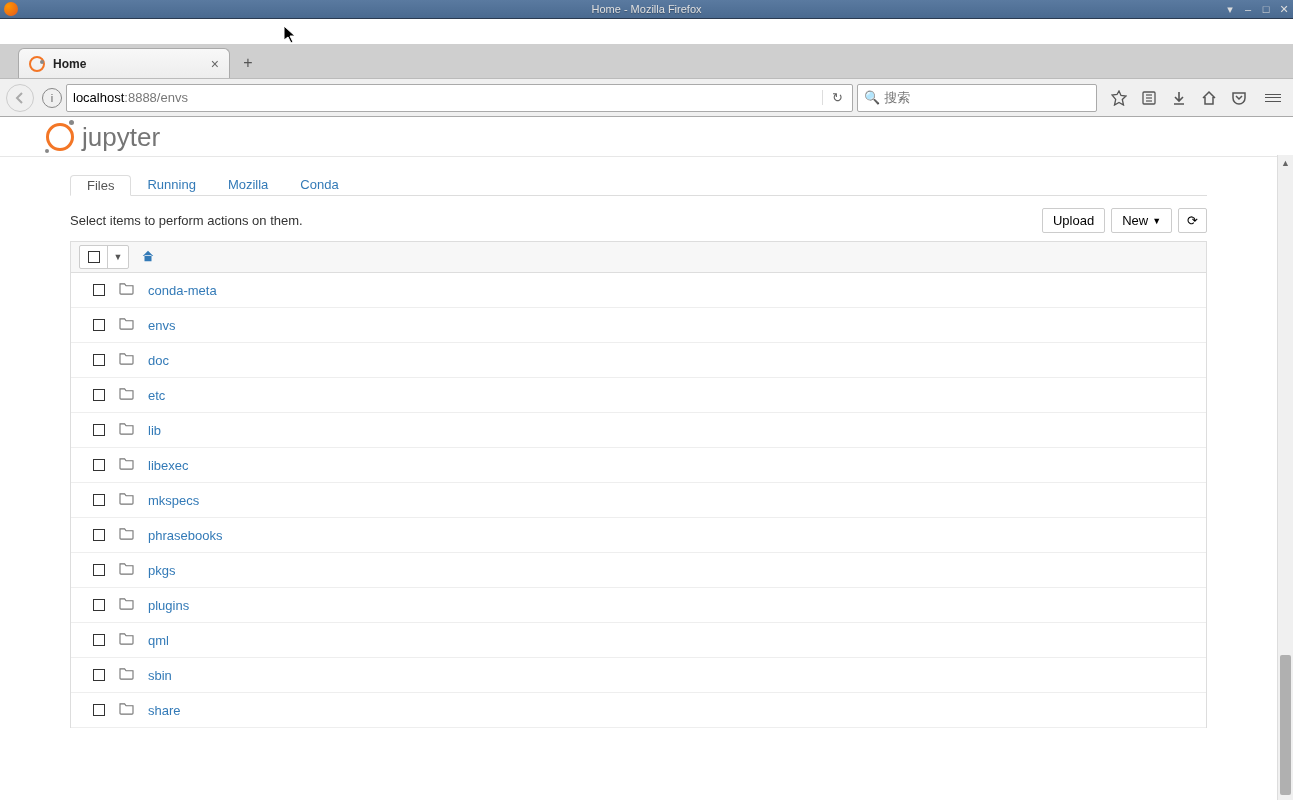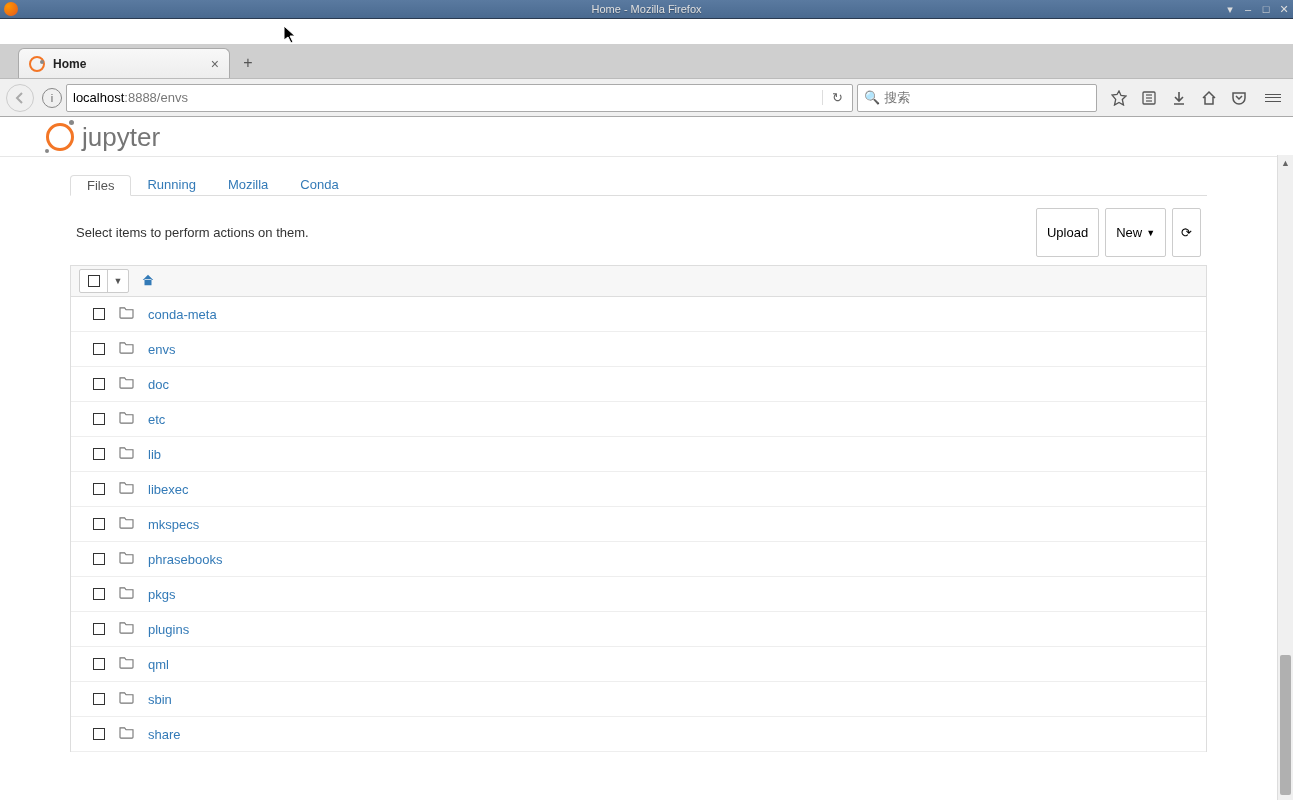--- a/index.html
+++ b/index.html
@@ -54,24 +54,24 @@
     .logo-icon::before { content: ""; position: absolute; width: 5px; height: 5px; background: #888; border-radius: 50%; top: -6px; right: -3px; }
     .logo-icon::after { content: ""; position: absolute; width: 4px; height: 4px; background: #888; border-radius: 50%; bottom: -5px; left: -4px; }
     .logo-text { font-size: 26px; color: #757575; letter-spacing: 0px; font-family: "Helvetica Neue", sans-serif; }
 
     
     .jupyter-body { padding: 0 70px; border-top: 1px solid #e7e7e7; margin-top: -1px; }
     .tabs { display: flex; border-bottom: 1px solid #ddd; margin-top: 18px; }
     .tab-item { padding: 2px 16px; color: #337ab7; cursor: pointer; font-size: 13px; }
     .tab-item.active { border: 1px solid #ddd; border-bottom: 1px solid #fff; margin-bottom: -1px; border-radius: 4px 4px 0 0; color: #555; background: #fff; }
 
-    .action-row { display: flex; align-items: center; justify-content: space-between; margin: 12px 6px 8px; }
+    .action-row { display: flex; align-items: center; justify-content: space-between; margin: 12px 0 8px; }
     .hint-text { color: #333; font-size: 13px; }
     .action-buttons { display: flex; gap: 6px; }
-    .btn { border: 1px solid #ccc; background: #fff; padding: 16px 10px; font-size: 13px; border-radius: 2px; cursor: pointer; display: flex; align-items: center; gap: 4px; }
+    .btn { border: 1px solid #ccc; background: #fff; padding: 4px 10px; font-size: 13px; border-radius: 2px; cursor: pointer; display: flex; align-items: center; gap: 4px; }
     .btn .caret { font-size: 9px; }
     .btn.icon-only { padding: 4px 8px; }
 
     
     .list-header { height: 32px; background: #f7f7f7; border: 1px solid #ddd; display: flex; align-items: center; padding: 0 8px; gap: 4px; }
     .select-all-group { display: flex; border: 1px solid #ccc; border-radius: 2px; background: #fff; }
     .select-all-cb { width: 28px; height: 22px; display: flex; align-items: center; justify-content: center; border-right: 1px solid #ccc; }
     .select-all-caret { width: 20px; height: 22px; display: flex; align-items: center; justify-content: center; font-size: 9px; color: #555; }
     .cb { width: 12px; height: 12px; border: 1.5px solid #333; display: inline-block; }
     .home-icon { color: #337ab7; margin-left: 8px; cursor: pointer; }

